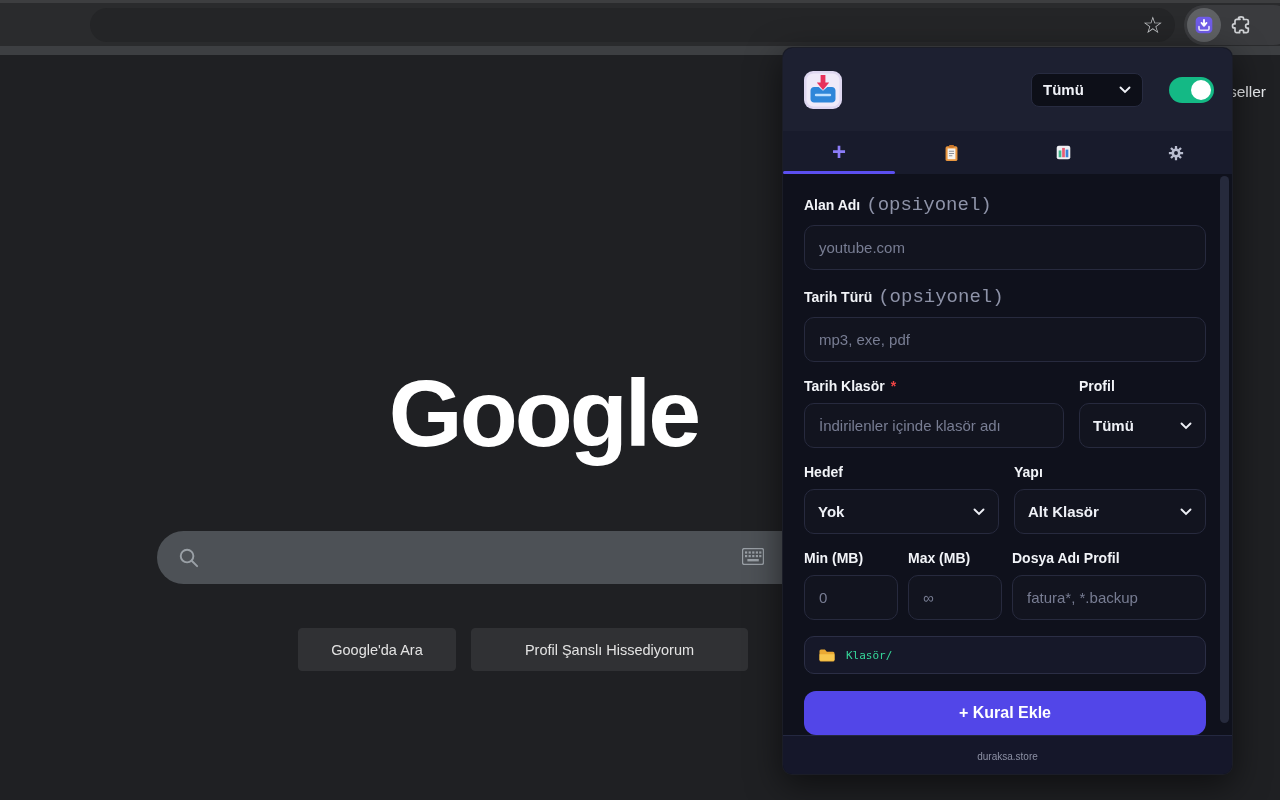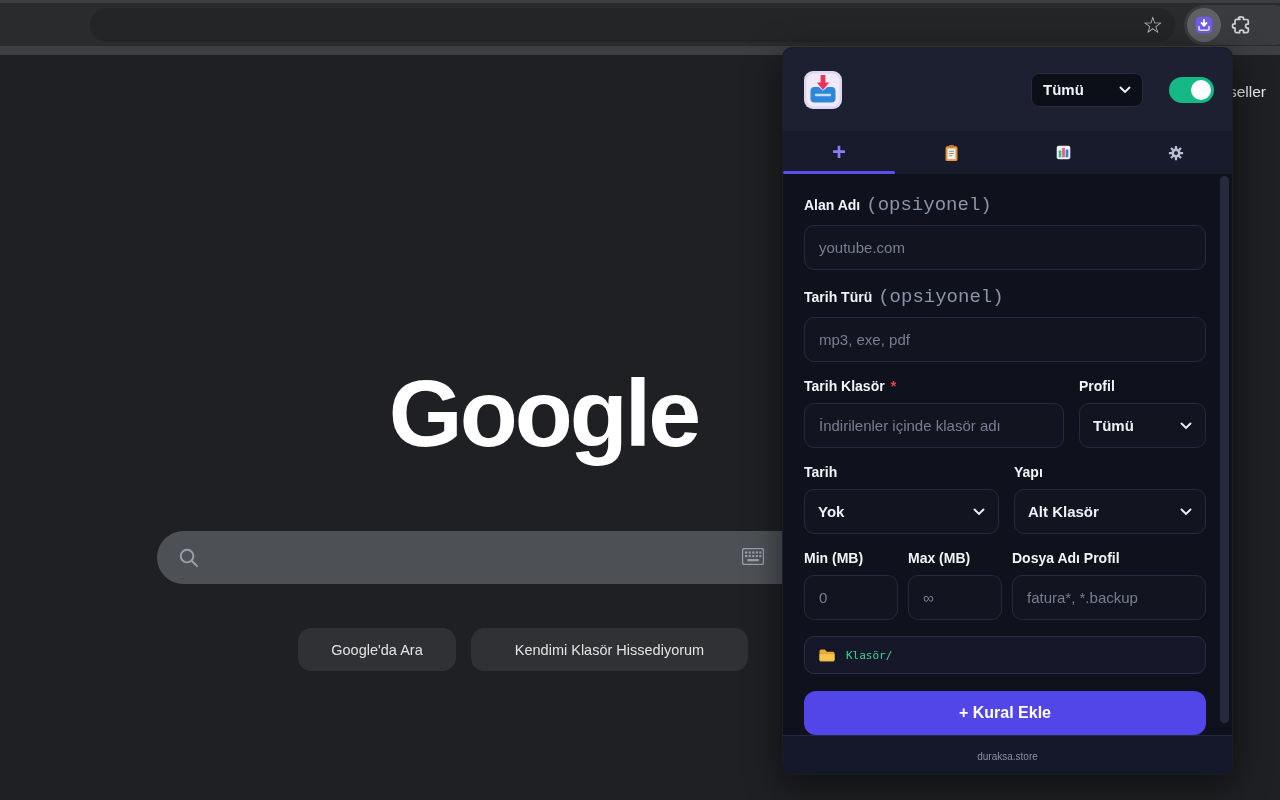--- a/index.html
+++ b/index.html
@@ -15,21 +15,21 @@
   .ext-avatar { width:34px; height:34px; border-radius:50%; background:#5f6164; display:flex; align-items:center; justify-content:center; }
   .bookmarks-strip { position:absolute; left:0; top:46px; width:1280px; height:9px; background:#3d3f42; z-index:2; }
 
   
   .page { position:absolute; left:0; top:55px; width:1280px; height:745px; background:#1f2023; z-index:1; }
   .g-logo { position:absolute; left:348px; top:304px; width:350px; text-align:right; font-size:95px; font-weight:600; letter-spacing:-3px; color:#ffffff; }
   .g-search { position:absolute; left:157px; top:476px; width:728px; height:53px; background:#4d5156; border-radius:27px; display:flex; align-items:center; }
   .g-search .mag { margin-left:20px; display:flex; }
   .g-search input { flex:0 0 520px; height:100%; background:transparent; border:none; outline:none; color:#e8eaed; font-size:16px; padding:0 14px; }
   .g-search .kbd { position:absolute; left:585px; top:17px; display:flex; cursor:pointer; }
-  .g-btn { position:absolute; height:43px; background:#303134; border:1px solid #303134; border-radius:13px; color:#e3e3e3; font-size:14.5px; font-family:"Liberation Sans",sans-serif; display:flex; align-items:center; justify-content:center; cursor:pointer; }
+  .g-btn { position:absolute; height:43px; background:#303134; border:1px solid #303134; border-radius:4px; color:#e3e3e3; font-size:14.5px; font-family:"Liberation Sans",sans-serif; display:flex; align-items:center; justify-content:center; cursor:pointer; }
   .g-btn.search { left:298px; top:573px; width:158px; }
   .g-btn.lucky { left:471px; top:573px; width:277px; }
   .images-link { position:absolute; right:14px; top:28px; color:#e8eaed; font-size:15.5px; cursor:pointer; }
 
   
   .popup { position:absolute; left:782px; top:47px; width:451px; height:728px; background:#0f111c; border-radius:10px; z-index:5; box-shadow:0 10px 34px rgba(0,0,0,.55); overflow:hidden; border:1px solid rgba(255,255,255,.05); display:flex; flex-direction:column; }
 
   .p-header { height:83px; background:#1d2031; display:flex; align-items:center; padding:0 18px 0 20px; gap:13px; flex:0 0 auto; }
   .p-titles { width:162px; }
   .p-title { font-size:19px; font-weight:700; color:#ffffff; letter-spacing:.2px; }
@@ -117,21 +117,21 @@
             <rect x="10.2" y="7" width="2.2" height="2.2"></rect>
             <rect x="13.8" y="7" width="2.2" height="2.2"></rect>
             <rect x="17.2" y="7" width="2.2" height="2.2"></rect>
             <rect x="5.4" y="11" width="11.4" height="2.4"></rect>
           </g>
         </svg>
     </span>
   </div>
 
   <div class="g-btn search">Google'da Ara</div>
-  <div class="g-btn lucky">Kendimi Klasör Hissediyorum</div>
+  <div class="g-btn lucky">Profil Şanslı Hissediyorum</div>
   <span class="images-link">Görseller</span>
 </div>
 
 <div class="popup">
 
   <div class="p-header">
     <span style="display:flex; flex:0 0 auto;">
       <svg width="40" height="40" viewBox="0 0 40 40">
           <rect x="1" y="1" width="38" height="38" rx="9" fill="#ded7f1"></rect>
           <rect x="3.5" y="3.5" width="33" height="33" rx="7" fill="#efeaf9"></rect>
@@ -240,21 +240,21 @@
                 <path d="M1.5 1.5 L6 6 L10.5 1.5"></path>
               </svg>
             </span>
         </div>
       </div>
     </div>
 
     <div class="row2b">
       <div class="fgroup cell">
         <div class="flabel">
-            <span>Tarih</span>
+            <span>Hedef</span>
           </div>
         <div class="fselect">
           <span>Yok</span>
           <span style="display:flex;">
               <svg width="12" height="8" viewBox="0 0 12 8" fill="none" stroke="#eef0f6" stroke-width="1.9" stroke-linecap="round">
                 <path d="M1.5 1.5 L6 6 L10.5 1.5"></path>
               </svg>
             </span>
         </div>
       </div>

